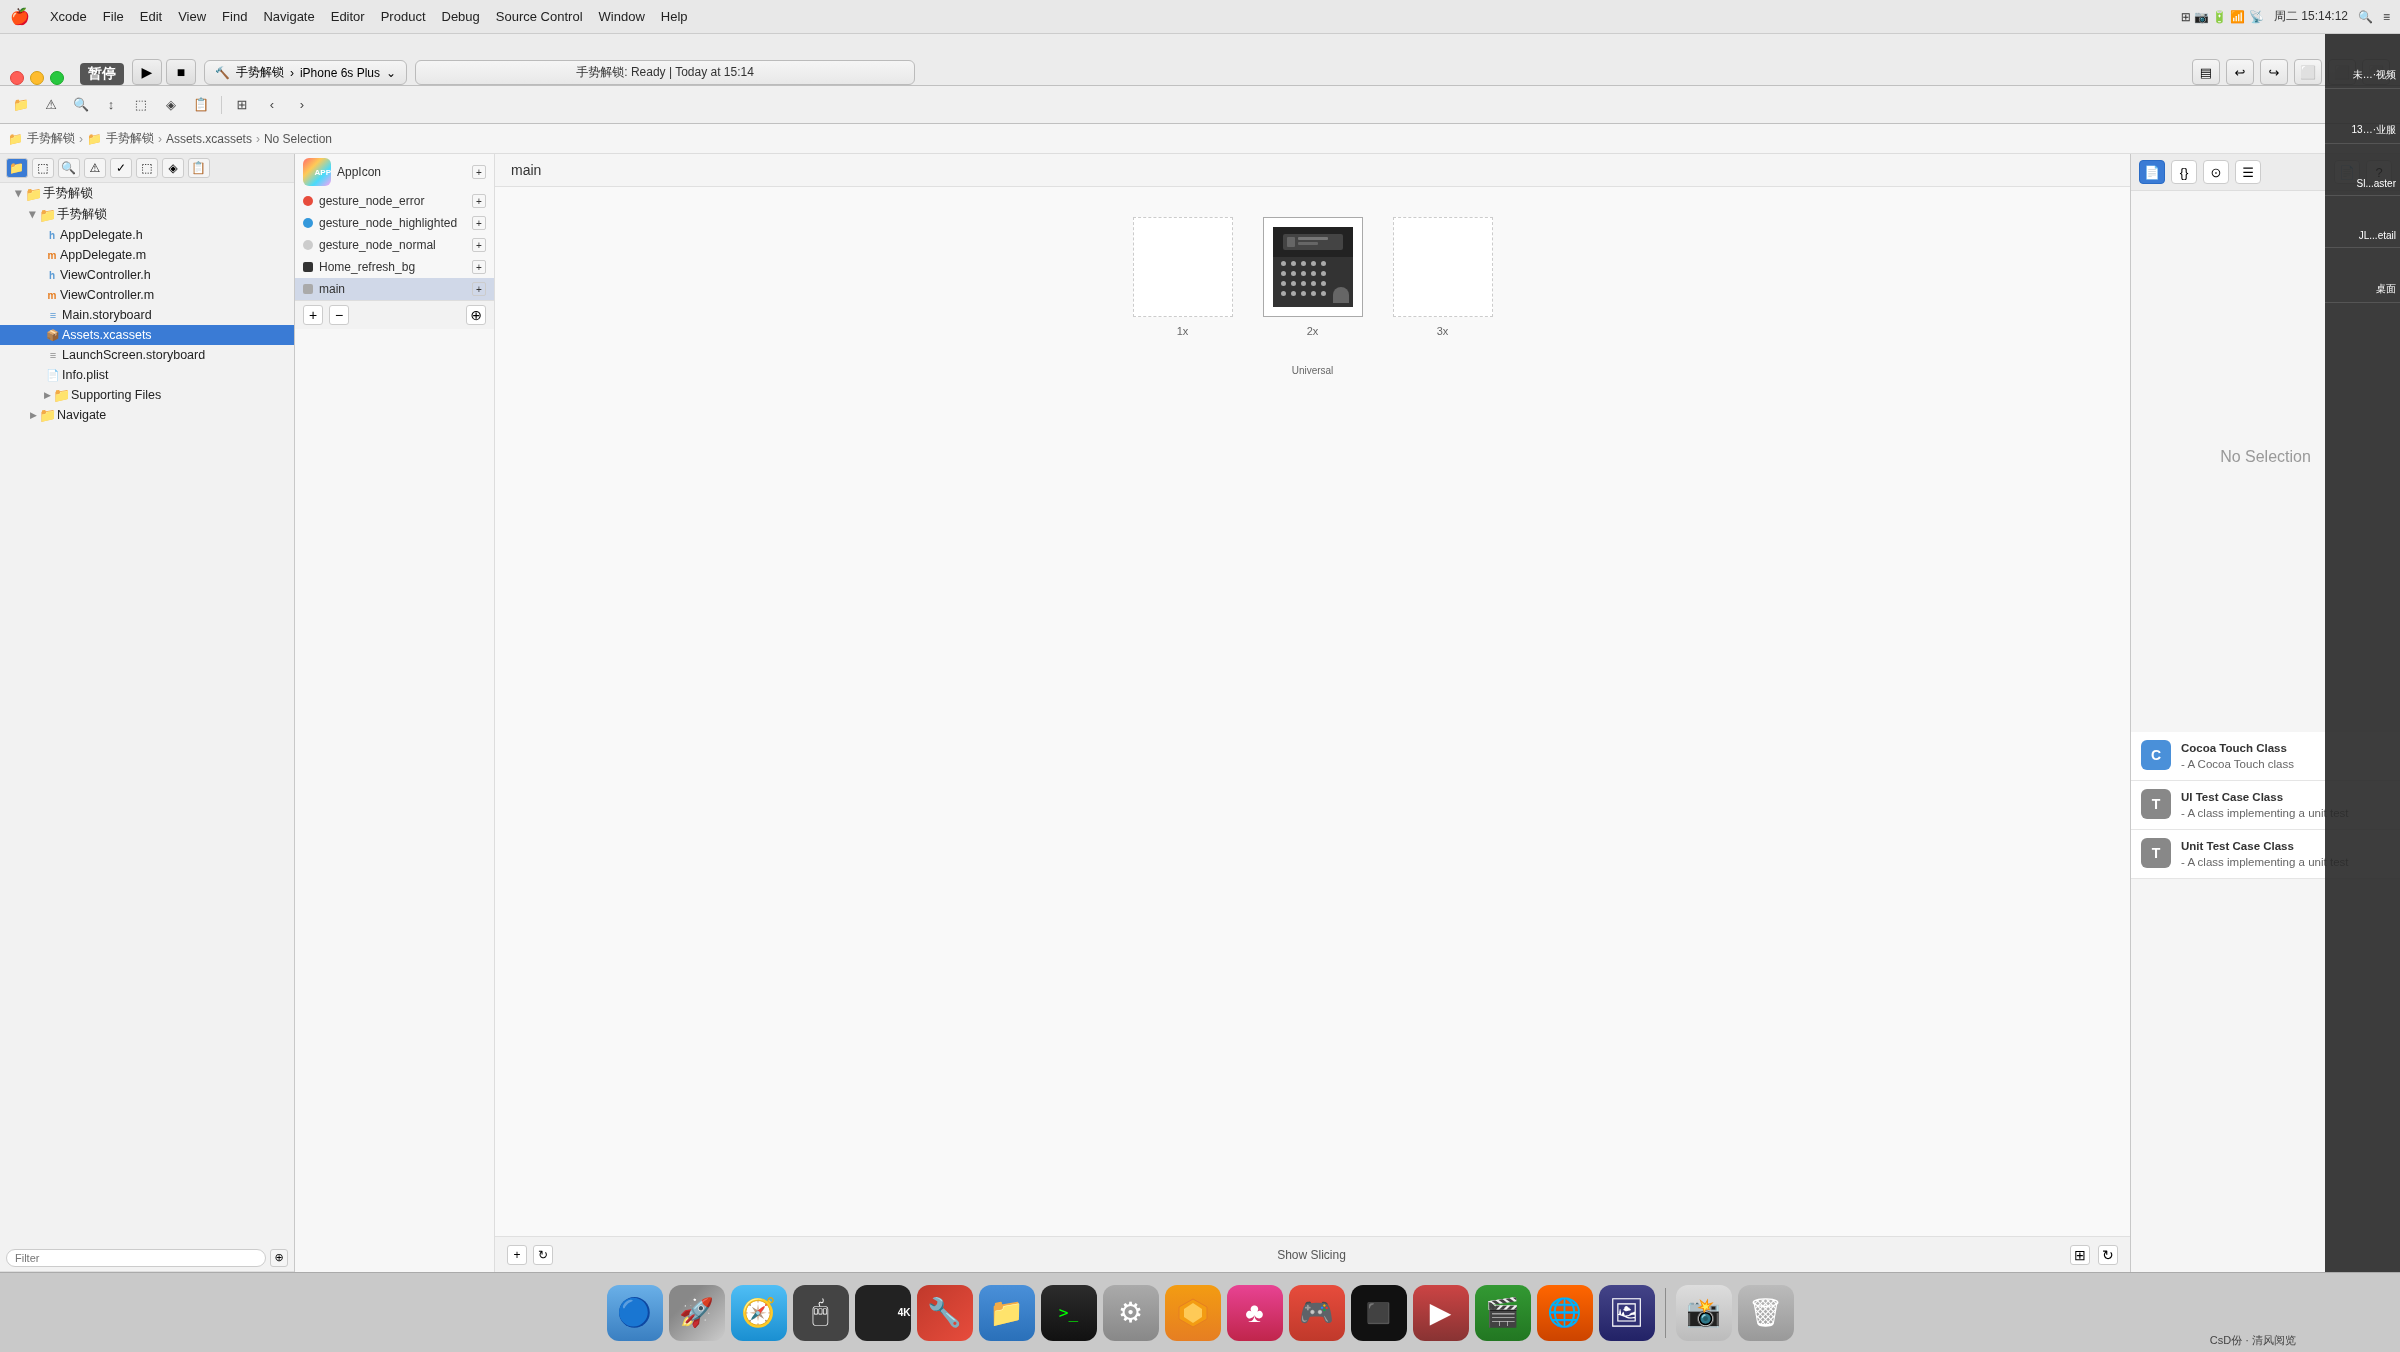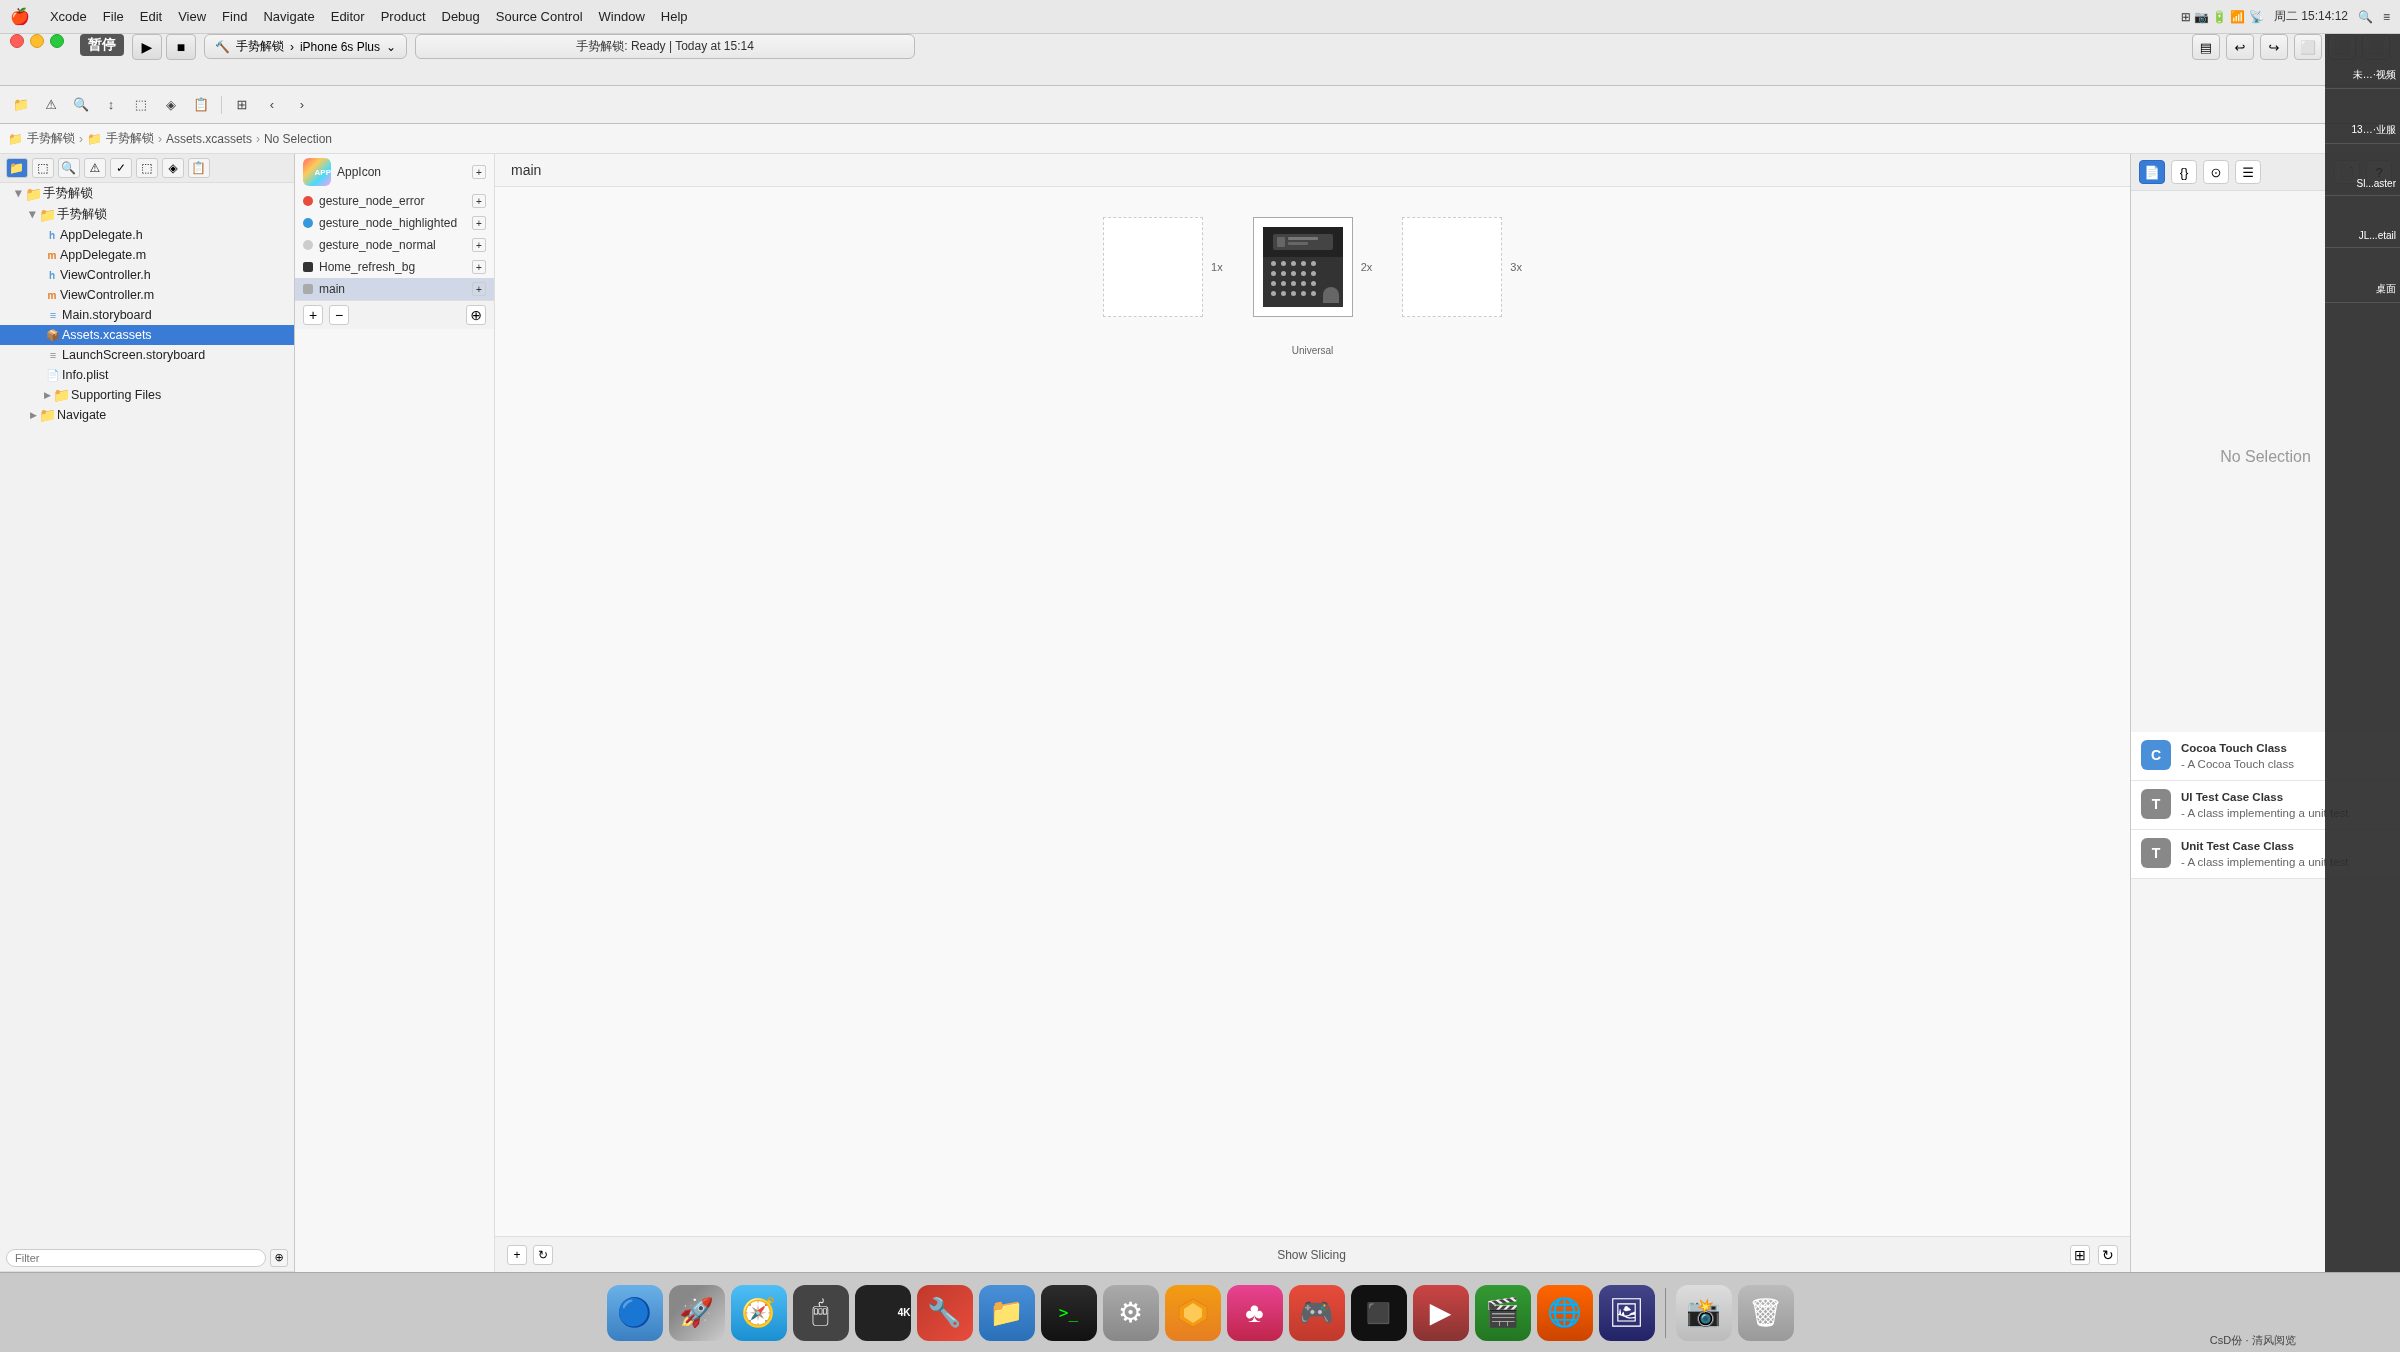--- a/index.html
+++ b/index.html
@@ -55,21 +55,21 @@
       display: flex;
       flex-direction: column;
     }
 
     
     .title-bar {
       background: #ececec;
       border-bottom: 1px solid #c0c0c0;
       height: 52px;
       display: flex;
-      align-items: flex-start;
+      align-items: flex-end;
       padding: 0 10px;
       gap: 8px;
     }
     .traffic-lights {
       display: flex;
       gap: 6px;
       margin-right: 8px;
     }
     .tl-red { width: 14px; height: 14px; border-radius: 50%; background: #ff5f57; border: 1px solid #e0443e; }
     .tl-yellow { width: 14px; height: 14px; border-radius: 50%; background: #febc2e; border: 1px solid #d4a017; }
@@ -292,20 +292,21 @@
       padding: 30px;
     }
     .image-slots-row {
       display: flex;
       gap: 30px;
       align-items: flex-start;
       margin-bottom: 16px;
     }
     .image-slot {
       display: flex;
+      flex-direction: column;
       align-items: center;
       gap: 8px;
     }
     .image-slot-box {
       border: 1px dashed #ccc;
       background: white;
       display: flex;
       align-items: center;
       justify-content: center;
     }

